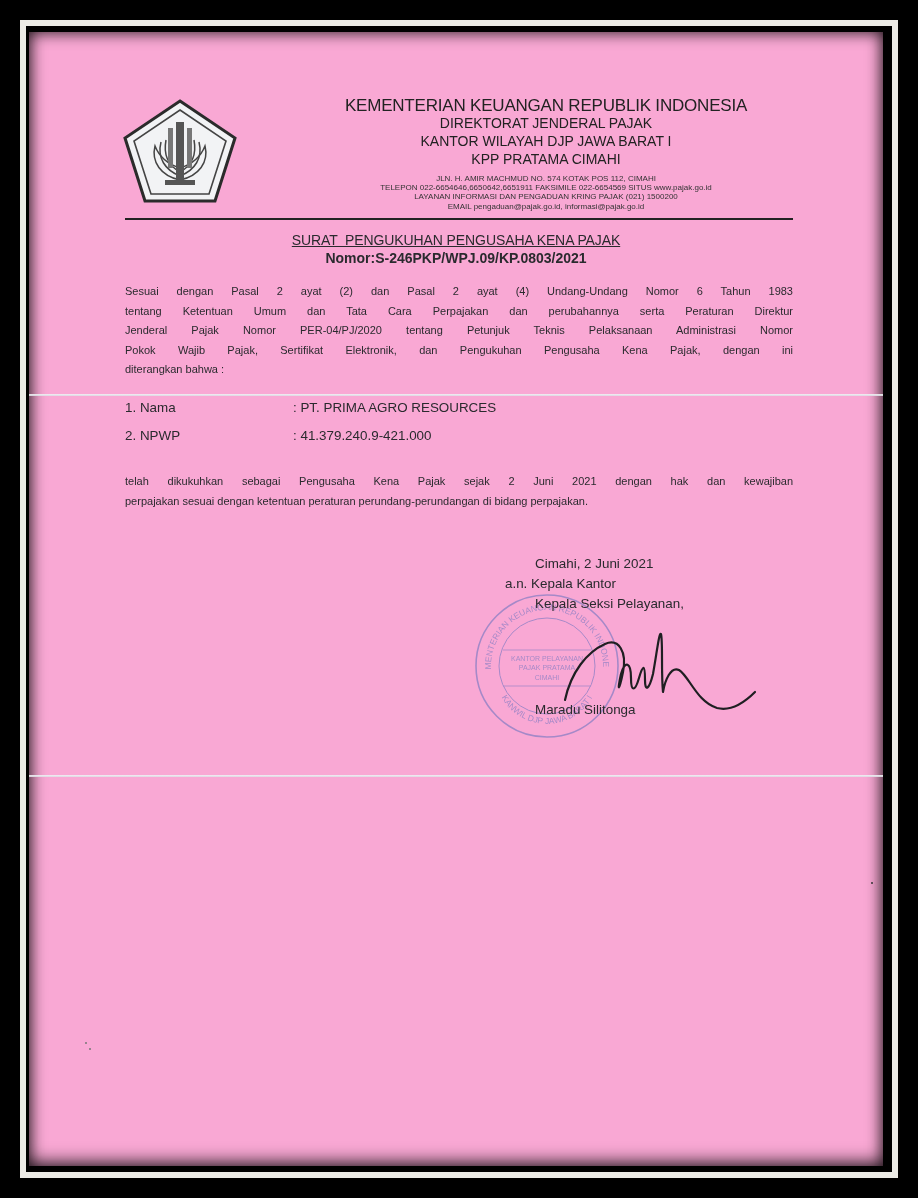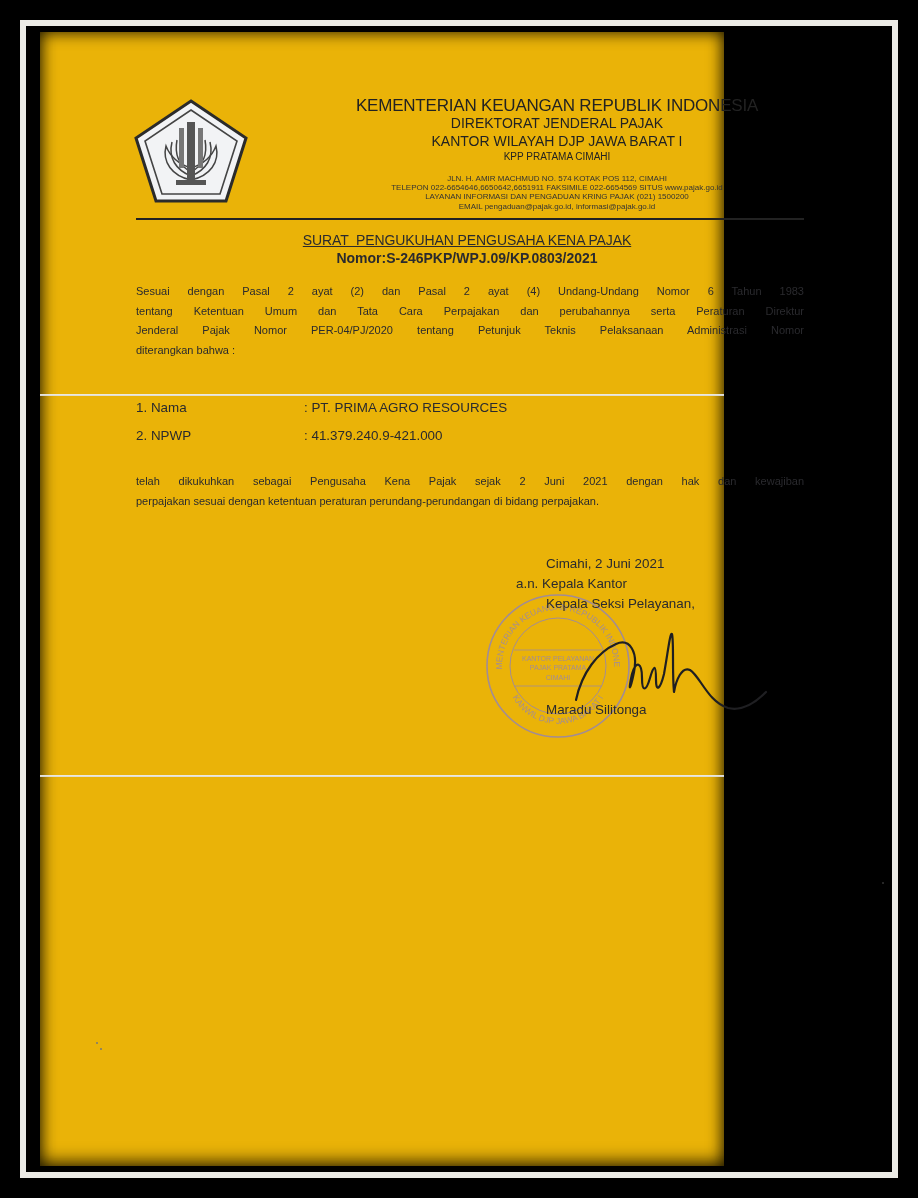--- a/index.html
+++ b/index.html
@@ -5,32 +5,32 @@
   html, body { margin: 0; padding: 0; }
   body {
     width: 918px; height: 1198px; background: #000; position: relative; overflow: hidden;
     font-family: "Liberation Sans", "DejaVu Sans", sans-serif;
   }
   .frame-line {
     position: absolute; left: 20px; top: 20px; width: 866px; height: 1146px;
     border: 6px solid #ecebe6;
   }
   .paper {
-    position: absolute; left: 40px; top: 32px; width: 684px; height: 1134px;
-    background: #eab308;
+    position: absolute; left: 29px; top: 32px; width: 854px; height: 1134px;
+    background: #f9a8d4;
     box-shadow: inset 10px 0 14px -6px rgba(0,0,0,0.55), inset -10px 0 14px -6px rgba(0,0,0,0.55),
                 inset 0 10px 14px -6px rgba(0,0,0,0.45), inset 0 -12px 16px -6px rgba(0,0,0,0.6);
   }
   .fold { position: absolute; left: 0; width: 100%; height: 2px; background: linear-gradient(to bottom, #f4f5f8, #d9dce2); opacity: .9; }
   .logo { position: absolute; left: 92px; top: 66px; width: 118px; height: 106px; }
   .hdr { position: absolute; left: 232px; width: 570px; text-align: center; color: #222; }
   .hdr.l1 { top: 64px; font-size: 17px; letter-spacing: -0.2px; }
   .hdr.l2 { top: 83px; font-size: 14px; }
   .hdr.l3 { top: 101px; font-size: 14px; }
-  .hdr.l4 { top: 119px; font-size: 10px; }
+  .hdr.l4 { top: 119px; font-size: 14px; }
   .hdr.s { font-size: 8px; color: #333; margin-top: 6px; }
   .hdr.s1 { top: 136px; } .hdr.s2 { top: 145px; } .hdr.s3 { top: 154px; } .hdr.s4 { top: 164px; }
   .divider { position: absolute; left: 96px; top: 186px; width: 668px; height: 2px; background: #222; }
   .title { position: absolute; left: 0; width: 854px; text-align: center; color: #2a2a2e; }
   .title.t1 { top: 200px; font-size: 14px; text-decoration: underline; letter-spacing: -0.1px; }
   .title.t2 { top: 218px; font-size: 14px; font-weight: bold; }
   .para { position: absolute; left: 96px; width: 668px; font-size: 11px; line-height: 19.6px; color: #2a2a2e; text-align: justify; text-align-last: justify; }
   .para .last { text-align-last: left; display: block; }
   .row { position: absolute; left: 96px; font-size: 13.4px; color: #2a2a2e; }
   .row .lbl { position: absolute; left: 0; white-space: nowrap; }
@@ -77,20 +77,21 @@
 
   <div class="divider"></div>
 
   <div class="title t1" style="white-space:pre;">SURAT  PENGUKUHAN PENGUSAHA KENA PAJAK</div>
   <div class="title t2">Nomor:S-246PKP/WPJ.09/KP.0803/2021</div>
 
   <div class="para" style="top:250px;">
     <span style="display:block;">Sesuai dengan Pasal 2 ayat (2) dan Pasal 2 ayat (4) Undang-Undang Nomor 6 Tahun 1983</span>
     <span style="display:block;">tentang Ketentuan Umum dan Tata Cara Perpajakan dan perubahannya serta Peraturan Direktur</span>
     <span style="display:block;">Jenderal Pajak Nomor PER-04/PJ/2020 tentang Petunjuk Teknis Pelaksanaan Administrasi Nomor</span>
+    <span style="display:block;">Pokok Wajib Pajak, Sertifikat Elektronik, dan Pengukuhan Pengusaha Kena Pajak, dengan ini</span>
     <span class="last">diterangkan bahwa :</span>
   </div>
 
   <div class="row" style="top:368px;">
     <span class="lbl">1. Nama</span>
     <span class="val">: PT. PRIMA AGRO RESOURCES</span>
   </div>
   <div class="row" style="top:396px;">
     <span class="lbl">2. NPWP</span>
     <span class="val">: 41.379.240.9-421.000</span>

